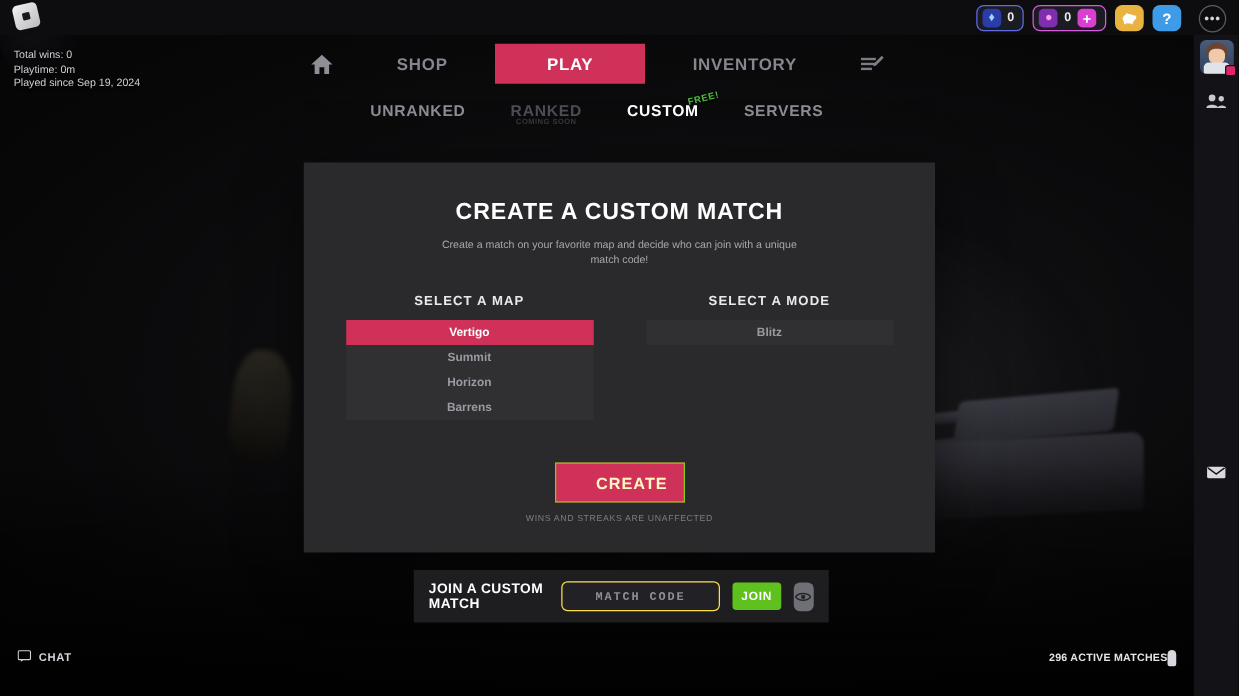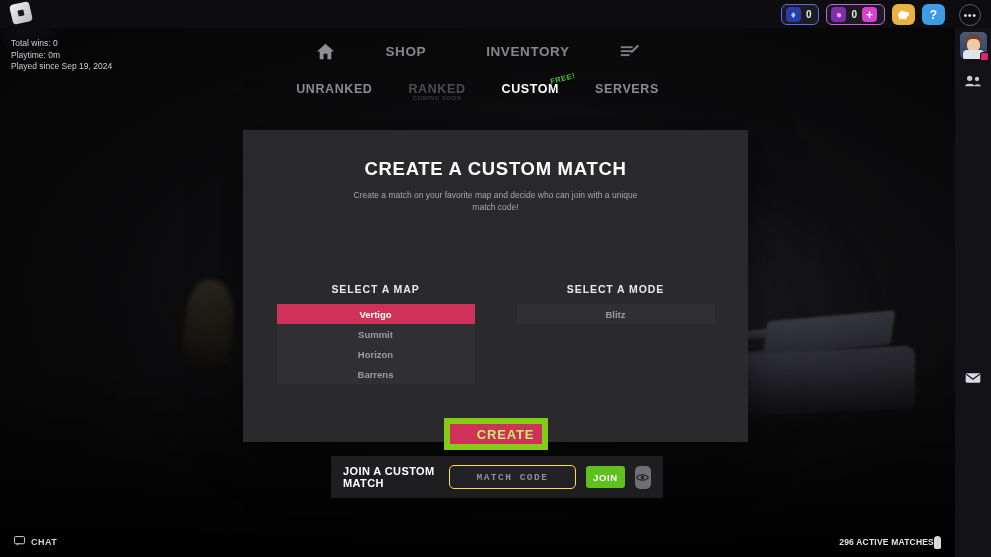--- a/index.html
+++ b/index.html
@@ -255,37 +255,37 @@
     margin-top: 28px; text-align: center;
     font-size: 18.5px; font-weight: bold; letter-spacing: .7px; color: #ffffff;
   }
   .modal-sub {
     margin: 9px auto 0; width: 300px; text-align: center;
     font-size: 8.5px; line-height: 12px; color: #a6a6ac;
   }
   .cols {
     display: flex; justify-content: center; gap: 42px; margin-top: 22px;
   }
-  .col { width: 198px; margin-top: 48px; }
+  .col { width: 198px; }
   .col-head {
     text-align: center; font-size: 10.5px; font-weight: bold;
     letter-spacing: .9px; color: #e8e8ee; margin-bottom: 9px;
   }
   .opt-list { background: #303033; }
   .opt {
     height: 20px; display: flex; align-items: center; justify-content: center;
     font-size: 9.5px; font-weight: bold; color: #9a9aa2;
   }
   .opt.selected { background: #cf3159; color: #ffffff; }
   .create-wrap { text-align: center; margin-top: 34px; }
   .create-btn {
     display: inline-flex; align-items: center; justify-content: center;
     width: 104px; height: 32px;
-    background: #cf3159; border: 6px solid #84cc16;
-    color: #bef264; font-size: 13px; font-weight: bold; letter-spacing: .8px; padding-left: 20px;
+    background: #cf3159; border: 1px solid #84cc16;
+    color: #fef9c3; font-size: 13px; font-weight: bold; letter-spacing: .8px; padding-left: 20px;
   }
   .create-note {
     margin-top: 10px; text-align: center;
     font-size: 7px; letter-spacing: .5px; color: #7c7c84;
   }
 
   
   .joinbar {
     position: absolute; left: 331px; top: 456px;
     width: 332px; height: 42px;
@@ -311,21 +311,21 @@
     border-radius: 3px;
   }
   .eye-btn {
     width: 23px; height: 23px; border-radius: 5px;
     background: #6f6f76;
     display: flex; align-items: center; justify-content: center;
   }
 
   
   .bottombar {
-    position: absolute; left: 0; bottom: 0; width: 955px; height: 30px;
+    position: absolute; left: 0; bottom: 16px; width: 955px; height: 30px;
     display: flex; align-items: center; justify-content: space-between;
     padding: 0 14px; z-index: 16;
   }
   .chat {
     display: flex; align-items: center; gap: 6px;
     font-size: 9px; font-weight: bold; letter-spacing: .5px; color: #d2d2d8;
   }
   .matches {
     display: flex; align-items: center; gap: 0;
     font-size: 8.5px; font-weight: bold; letter-spacing: .2px; color: #e3e3e9;
@@ -391,20 +391,21 @@
     <div>Played since Sep 19, 2024</div>
   </div>
 
   <div class="nav">
     <div class="nav-home">
       <svg width="19" height="17" viewBox="0 0 24 22" fill="currentColor" aria-hidden="true">
         <path d="M12 1 L23 11 L19.5 11 L19.5 21 L14.5 21 L14.5 14 L9.5 14 L9.5 21 L4.5 21 L4.5 11 L1 11 Z"></path>
       </svg>
     </div>
     <div class="nav-item">SHOP</div>
+    <div class="nav-item active">PLAY</div>
     <div class="nav-item">INVENTORY</div>
     <div class="nav-edit">
       <svg width="19" height="16" viewBox="0 0 24 20" fill="currentColor" aria-hidden="true">
         <rect x="1" y="4" width="15" height="2.4"></rect>
         <rect x="1" y="9" width="15" height="2.4"></rect>
         <rect x="1" y="14" width="11" height="2.4"></rect>
         <path d="M22 2 L24 4 L16 12 L13.5 12.5 L14 10 Z"></path>
       </svg>
     </div>
   </div>

